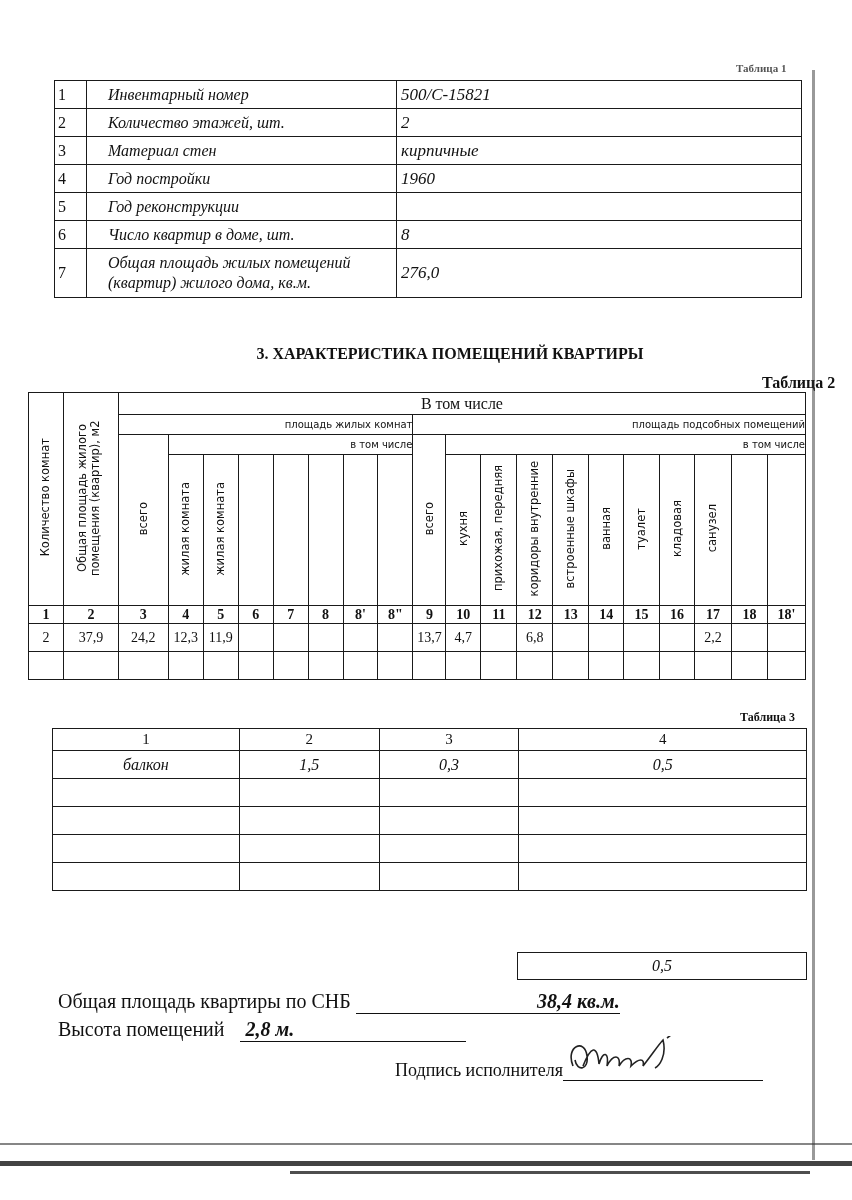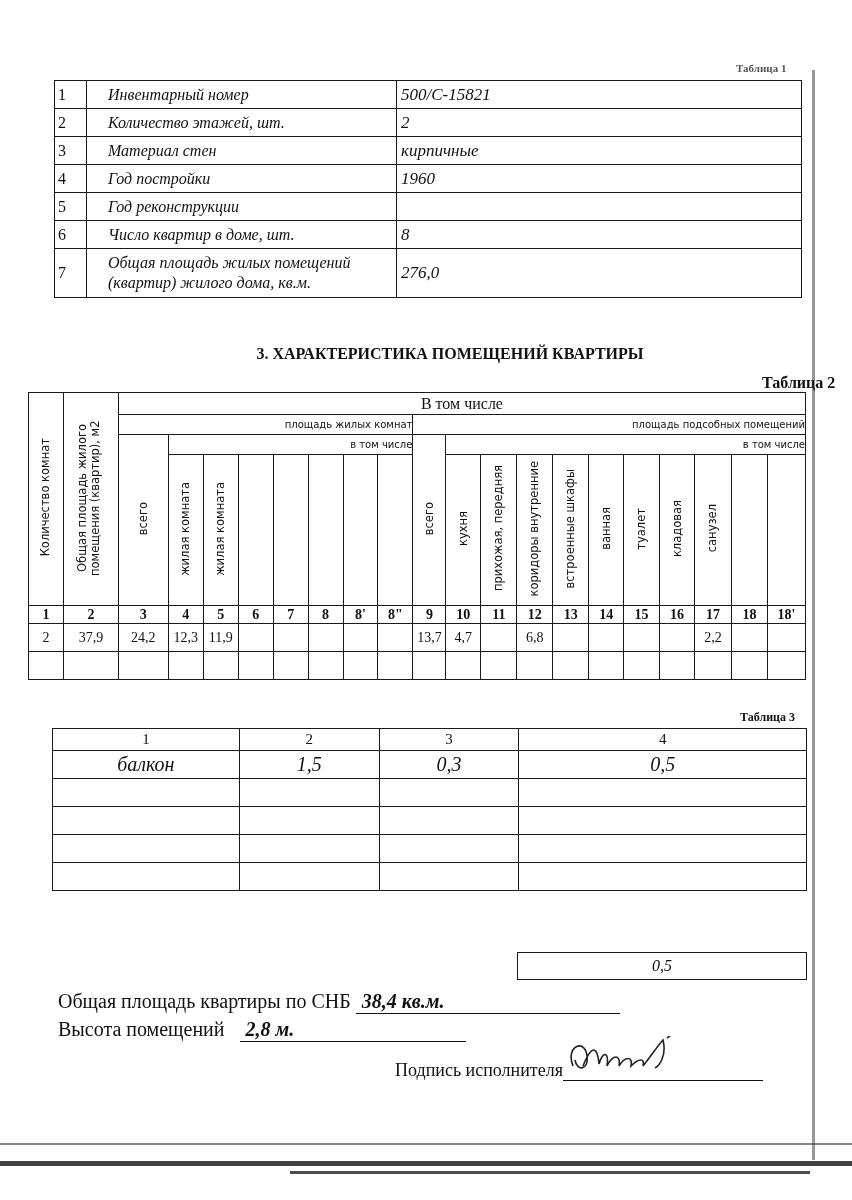--- a/index.html
+++ b/index.html
@@ -30,21 +30,21 @@
   #t2 .data td { font-family:"Liberation Serif", serif; font-size:14px; height:27px; }
   #t2 .empty td { height:27px; }
 
   
   .t3title { left:740px; top:710px; font-size:12px; font-weight:bold; }
   #t3 { left:52px; top:728px; width:755px; font-size:15px; }
   #t3 td { text-align:center; }
   #t3 .h td { height:56px; line-height:20px; }
   #t3 .i td { height:21px; }
   #t3 .r td { height:27px; }
-  #t3 .r td.it { font-size:20px; }
+  #t3 .r td.it { font-size:16px; }
   .t3total { left:517px; top:952px; width:288px; height:26px; border:1.6px solid #1a1a1a; text-align:center; font-style:italic; font-size:16px; line-height:26px; }
 
   .summary { font-size:20px; left:58px; }
   .uval { display:inline-block; border-bottom:1.4px solid #111; font-style:italic; font-weight:bold; padding-left:6px; }
   .sig-line { display:inline-block; width:200px; border-bottom:1.4px solid #111; height:22px; vertical-align:bottom; position:relative; }
   .scanline { position:absolute; left:0; width:852px; background:#222; }
 </style>
 </head>
 <body>
 
@@ -267,21 +267,21 @@
       <tr class="r">
         <td class="it"></td>
         <td class="it"></td>
         <td class="it"></td>
         <td class="it"></td>
       </tr>
     </tbody>
 </table>
 <div class="abs t3total">0,5</div>
 
-<div class="abs summary" style="top:990px;">
+<div class="abs summary" style="top:990px;text-align:right;">
   <span>Общая площадь квартиры по СНБ</span>
   <span class="uval" style="width:258px;">38,4 кв.м.</span>
 </div>
 <div class="abs summary" style="top:1018px;">
   <span>Высота помещений</span>
   <span class="uval" style="width:220px; margin-left:10px;">2,8 м.</span>
 </div>
 <div class="abs" style="left:395px; top:1058px; font-size:18px;">
   <span>Подпись исполнителя</span><span class="sig-line">
     <svg width="150" height="40" style="position:absolute; left:0; top:-22px;" viewBox="0 0 150 40">

